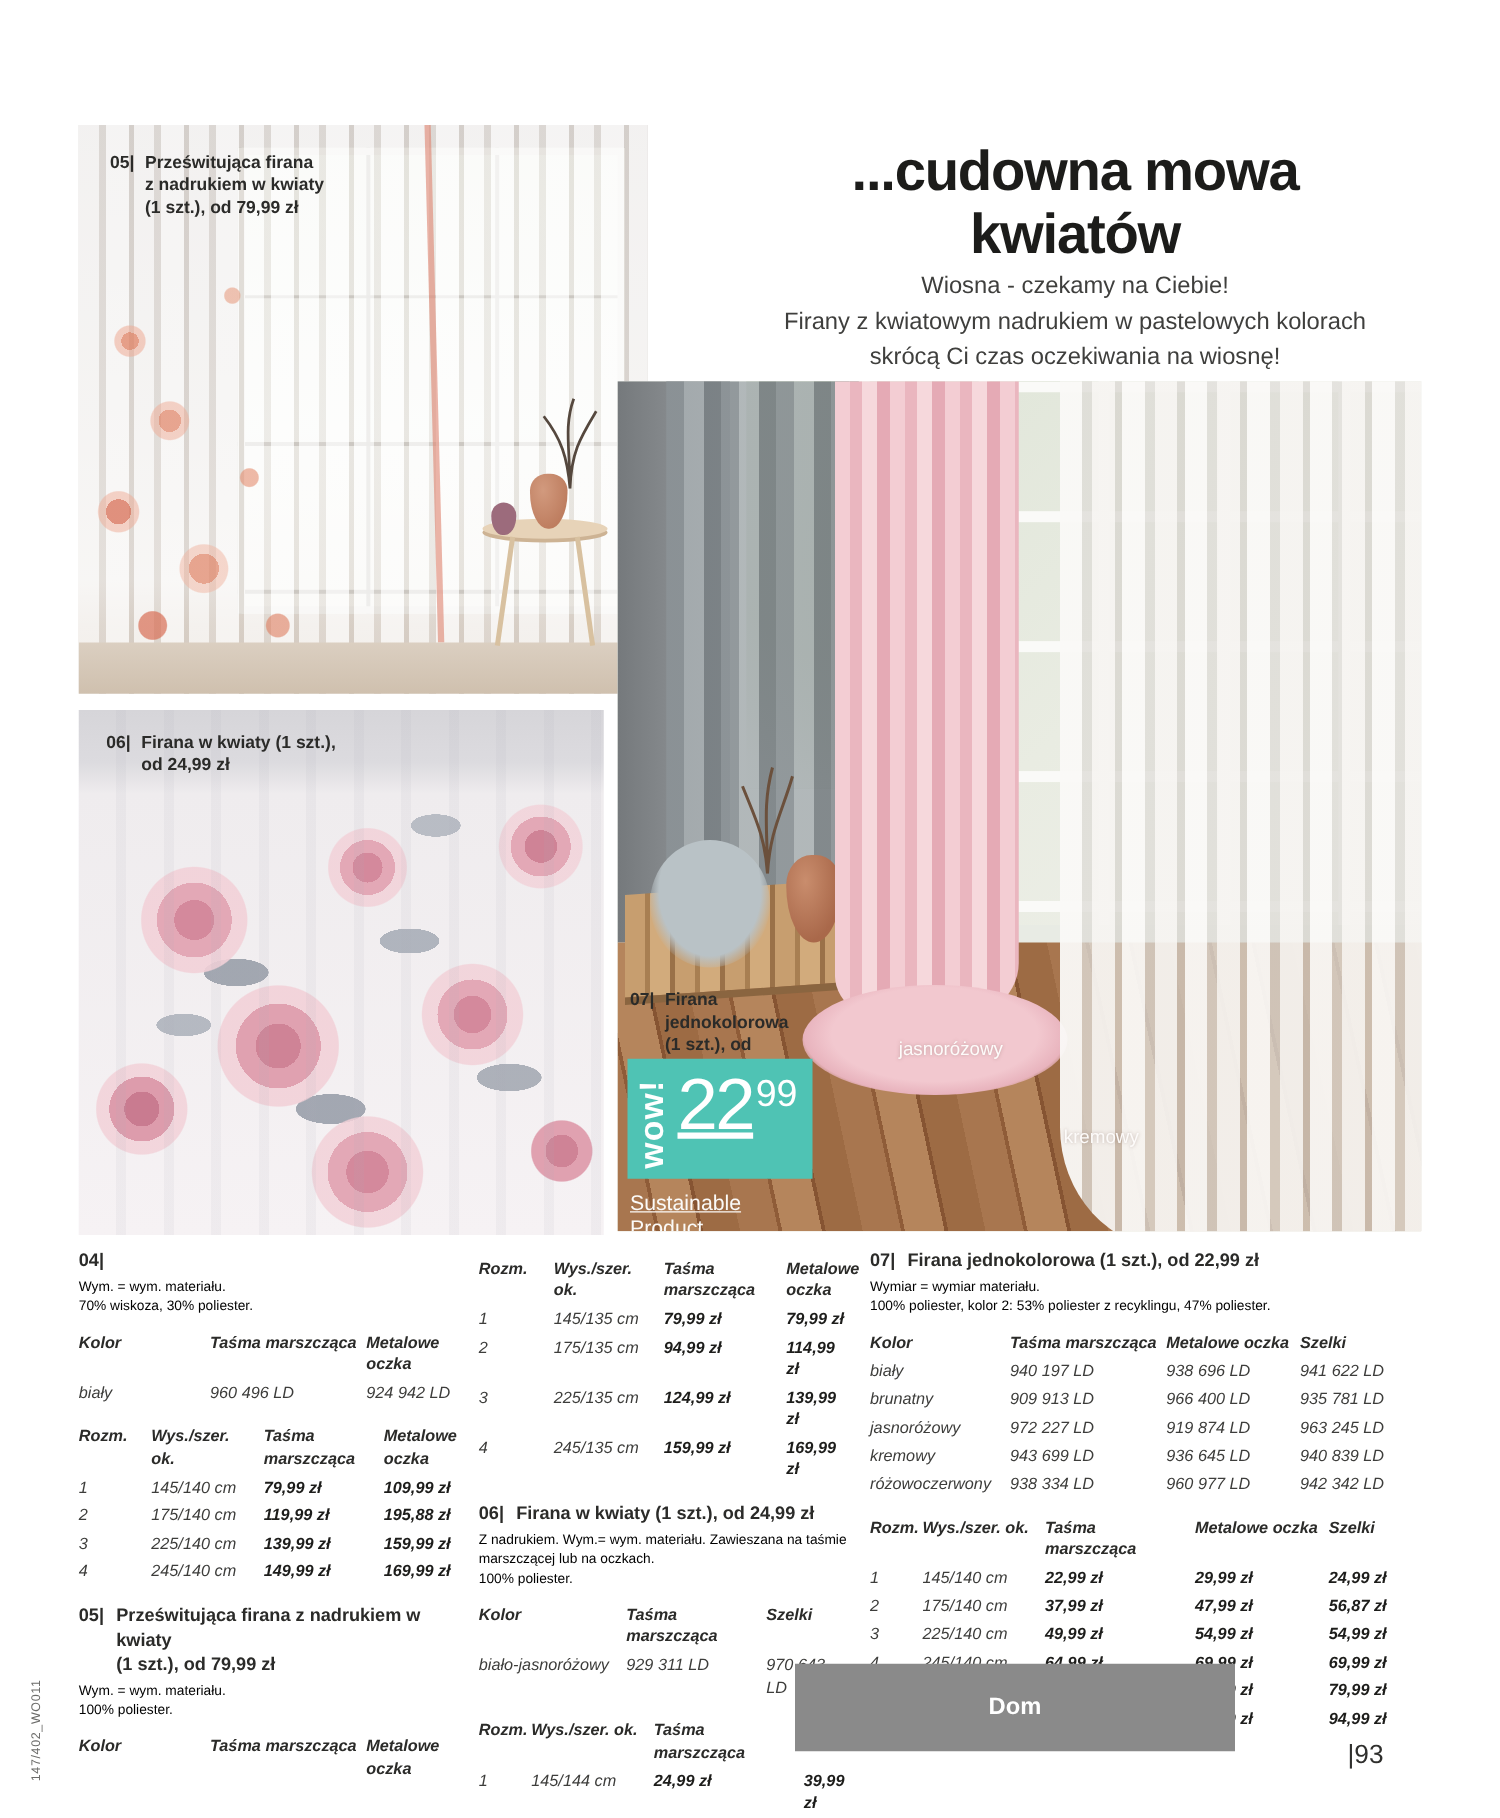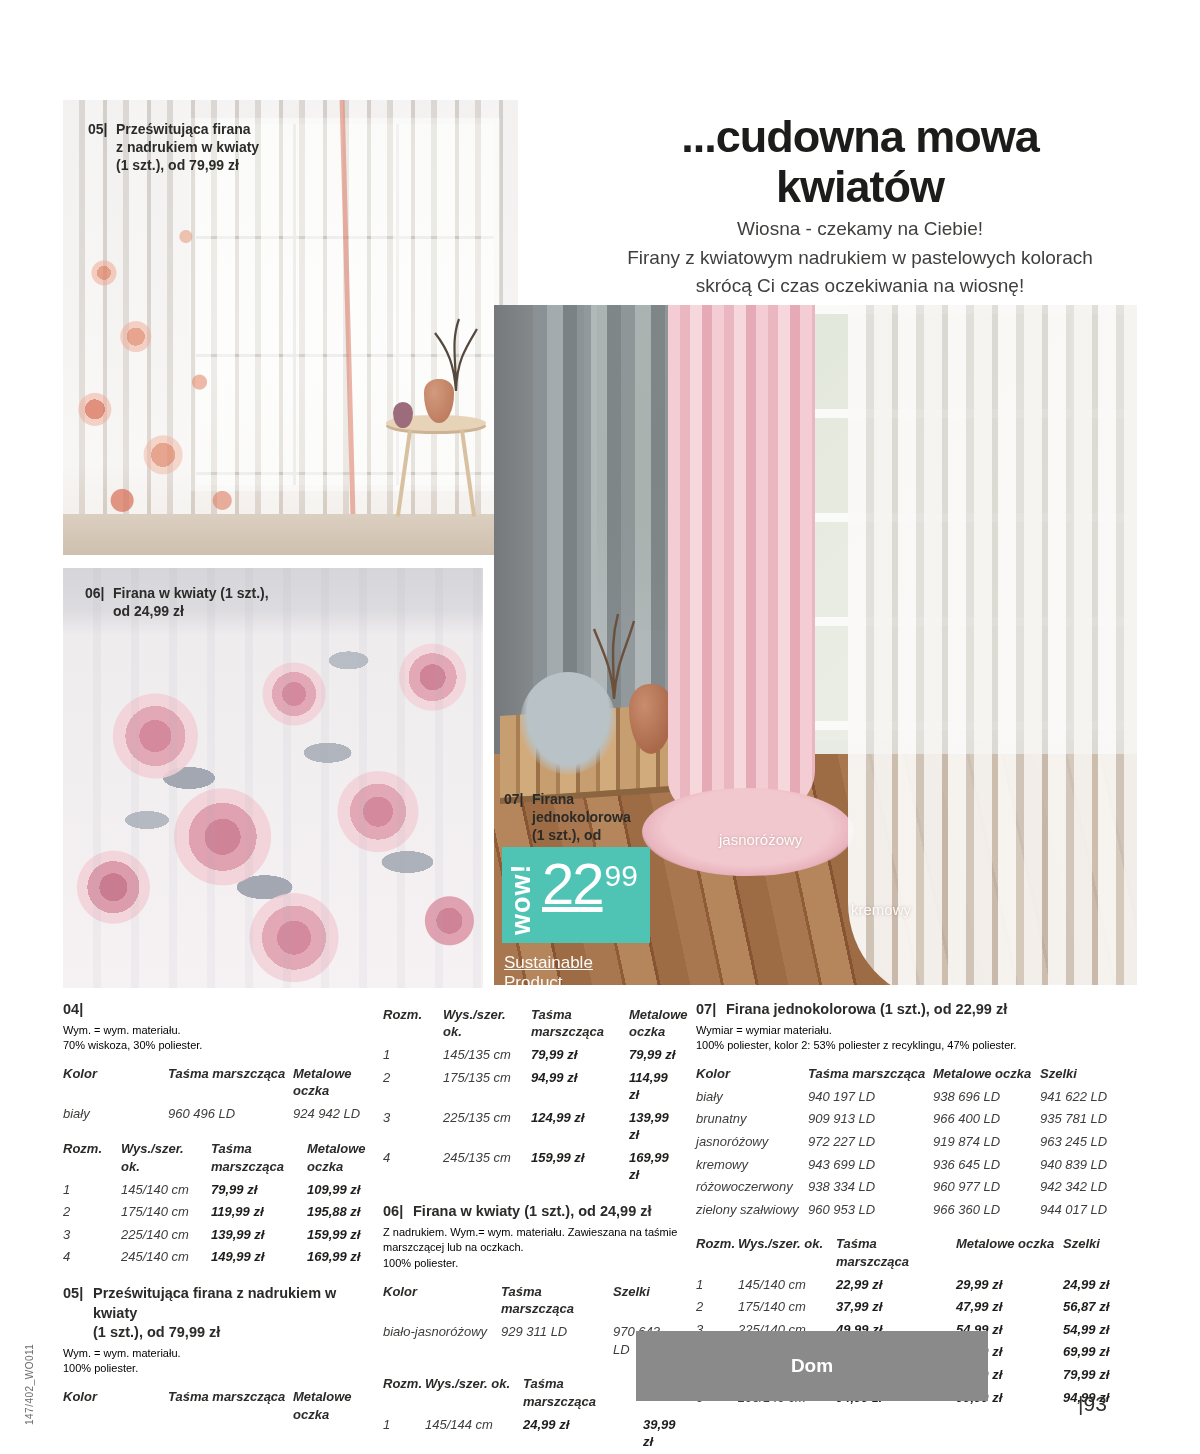--- a/index.html
+++ b/index.html
@@ -405,26 +405,20 @@
           <div class="tcell">943 699 LD</div>
           <div class="tcell">936 645 LD</div>
           <div class="tcell">940 839 LD</div>
         </div>
         <div class="trow" style="grid-template-columns: 112px 125px 107px 1fr;">
           <div class="tcell">różowoczerwony</div>
           <div class="tcell">938 334 LD</div>
           <div class="tcell">960 977 LD</div>
           <div class="tcell">942 342 LD</div>
         </div>
-        <div class="trow" style="grid-template-columns: 112px 125px 107px 1fr;">
-          <div class="tcell">zielony szałwiowy</div>
-          <div class="tcell">960 953 LD</div>
-          <div class="tcell">966 360 LD</div>
-          <div class="tcell">944 017 LD</div>
-        </div>
       </div>
     <div class="ptable mt">
         <div class="trow thead" style="grid-template-columns: 42px 98px 120px 107px 1fr;">
           <div class="tcell">Rozm.</div>
           <div class="tcell">Wys./szer. ok.</div>
           <div class="tcell">Taśma marszcząca</div>
           <div class="tcell">Metalowe oczka</div>
           <div class="tcell">Szelki</div>
         </div>
         <div class="trow" style="grid-template-columns: 42px 98px 120px 107px 1fr;">

